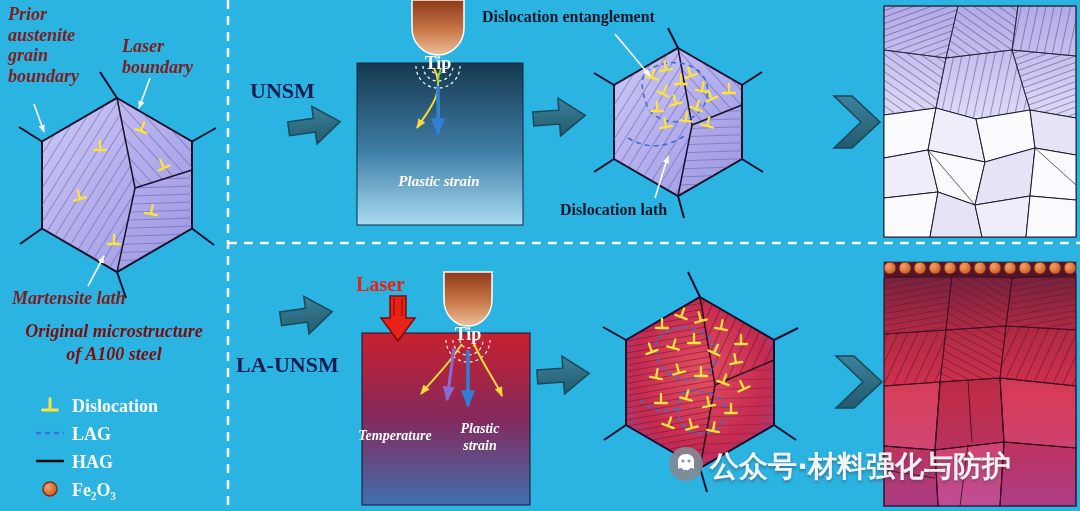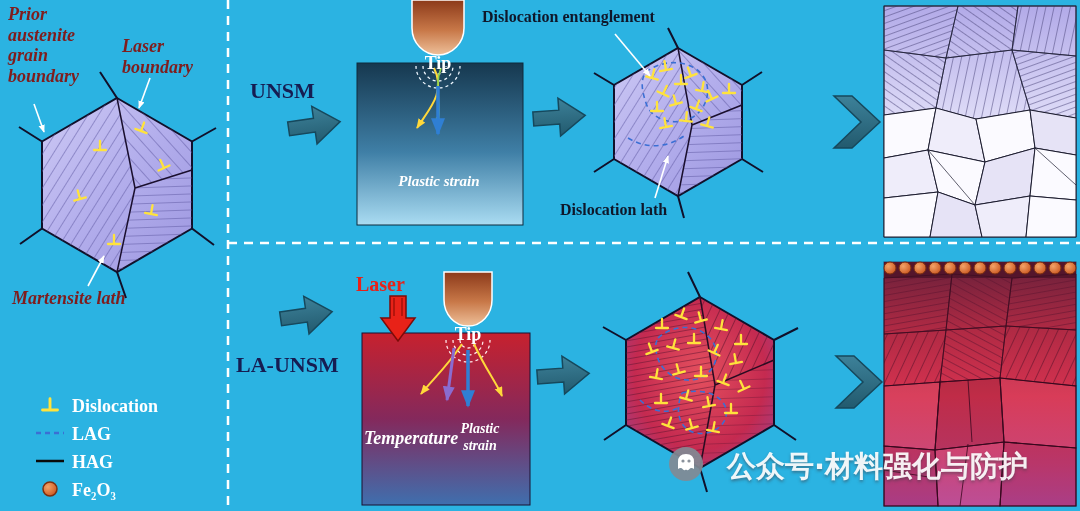--- a/index.html
+++ b/index.html
@@ -326,34 +326,36 @@
 </g>
 </svg>
 
 <div class="txt lbl-black" style="left:8px;top:4px;width:110px;">Prior
 austenite
 grain
 boundary</div>
 <div class="txt lbl-black" style="left:122px;top:36px;width:95px;">Laser
 boundary</div>
 <div class="txt lbl-black" style="left:12px;top:288px;white-space:nowrap;">Martensite lath</div>
+<div class="txt maroon" style="left:0px;top:320px;width:228px;">Original microstructure
+of A100 steel</div>
 
 <div class="txt legend-t" style="left:72px;top:396px;">Dislocation</div>
 <div class="txt legend-t" style="left:72px;top:424px;">LAG</div>
 <div class="txt legend-t" style="left:72px;top:452px;">HAG</div>
 <div class="txt legend-t" style="left:72px;top:480px;">Fe₂O₃</div>
 
 <div class="txt title" style="left:250px;top:78px;">UNSM</div>
 <div class="txt tip-t" style="left:410px;top:7px;width:56px;">Tip</div>
 <div class="txt white-i" style="left:383px;top:148px;width:112px;">Plastic strain</div>
 <div class="txt lbl-plain" style="left:482px;top:8px;">Dislocation entanglement</div>
 <div class="txt lbl-plain" style="left:560px;top:201px;">Dislocation lath</div>
 
 <div class="txt title" style="left:236px;top:352px;">LA-UNSM</div>
 <div class="txt red-t" style="left:356px;top:273px;">Laser</div>
 <div class="txt tip-t" style="left:444px;top:278px;width:48px;">Tip</div>
-<div class="txt white-i" style="left:364px;top:404px;width:94px;font-size:18px;">Temperature</div>
+<div class="txt white-i" style="left:348px;top:404px;width:94px;font-size:14px;">Temperature</div>
 <div class="txt white-i" style="left:446px;top:397px;width:68px;font-size:14px;">Plastic
 strain</div>
 
-<div class="txt wm" style="left:727px;top:447px;">公众号·材料强化与防护</div>
+<div class="txt wm" style="left:710px;top:447px;">公众号·材料强化与防护</div>
 
 </div>
 
 </body></html>

